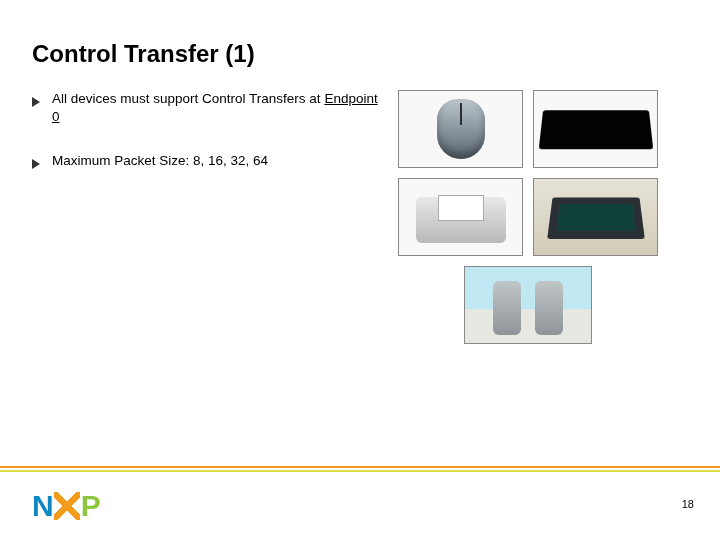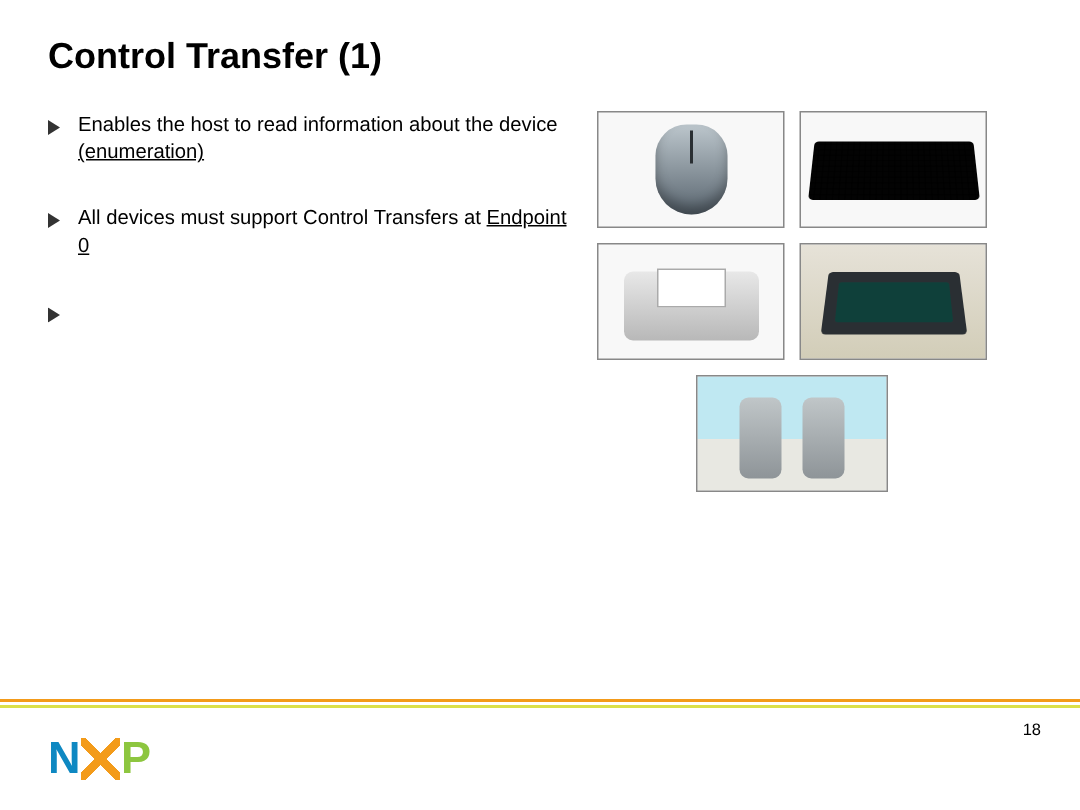--- a/index.html
+++ b/index.html
@@ -7,21 +7,21 @@
       width: 720px;
       height: 540px;
       font-family: Arial, Helvetica, sans-serif;
       background: #fff;
       position: relative;
       overflow: hidden;
     }
     .slide {
       width: 100%;
       height: 100%;
-      padding: 24px 32px 0 32px;
+      padding: 40px 32px 0 32px;
       position: relative;
     }
     .title {
       font-size: 24px;
       font-weight: bold;
       color: #000;
       margin-bottom: 22px;
     }
     .content-area {
       display: flex;
@@ -184,63 +184,56 @@
       inset:0;
     }
     .nxp-x::before{
       background:
         linear-gradient(45deg, transparent 42%, #f39b1a 42% 58%, transparent 58%),
         linear-gradient(-45deg, transparent 42%, #f39b1a 42% 58%, transparent 58%);
     }
     .page-num {
       position: absolute;
       right: 26px;
-      bottom: 47px;
+      bottom: 30px;
       font-size: 11px;
       color: #000;
     }
   </style>
 </head>
 <body>
 
 <div class="slide">
   <h1 class="title">Control Transfer (1)</h1>
 
   <div class="content-area">
     <div class="bullets">
+
 
       <div class="bullet">
         <span class="bullet-icon">
           <svg width="8" height="10" viewBox="0 0 8 10">
               <polygon points="0,0 8,5 0,10" fill="#333"></polygon>
             </svg>
         </span>
         <span class="bullet-text">
-          <span>Enables the host to read information about the device </span><span class="underline">(enumeration)</span><span></span>
+          <span>All devices must support Control Transfers at </span><span class="underline">Endpoint 0</span><span></span>
         </span>
       </div>
+
+
 
       <div class="bullet">
         <span class="bullet-icon">
           <svg width="8" height="10" viewBox="0 0 8 10">
               <polygon points="0,0 8,5 0,10" fill="#333"></polygon>
             </svg>
         </span>
         <span class="bullet-text">
-          <span>All devices must support Control Transfers at </span><span class="underline">Endpoint 0</span><span></span>
-        </span>
-      </div>
-
-
-
-      <div class="bullet">
-        <span class="bullet-icon">
-          <svg width="8" height="10" viewBox="0 0 8 10">
-              <polygon points="0,0 8,5 0,10" fill="#333"></polygon>
-            </svg>
+          <span>Maximum Packet Size: 8, 16, 32, 64</span><span class="underline"></span><span></span>
         </span>
       </div>
 
     </div>
 
     <div class="images">
       <div class="img-box img-mouse"></div>
       <div class="img-box img-keyboard"></div>
       <div class="img-box img-printer"></div>
       <div class="img-box img-scanner"></div>

